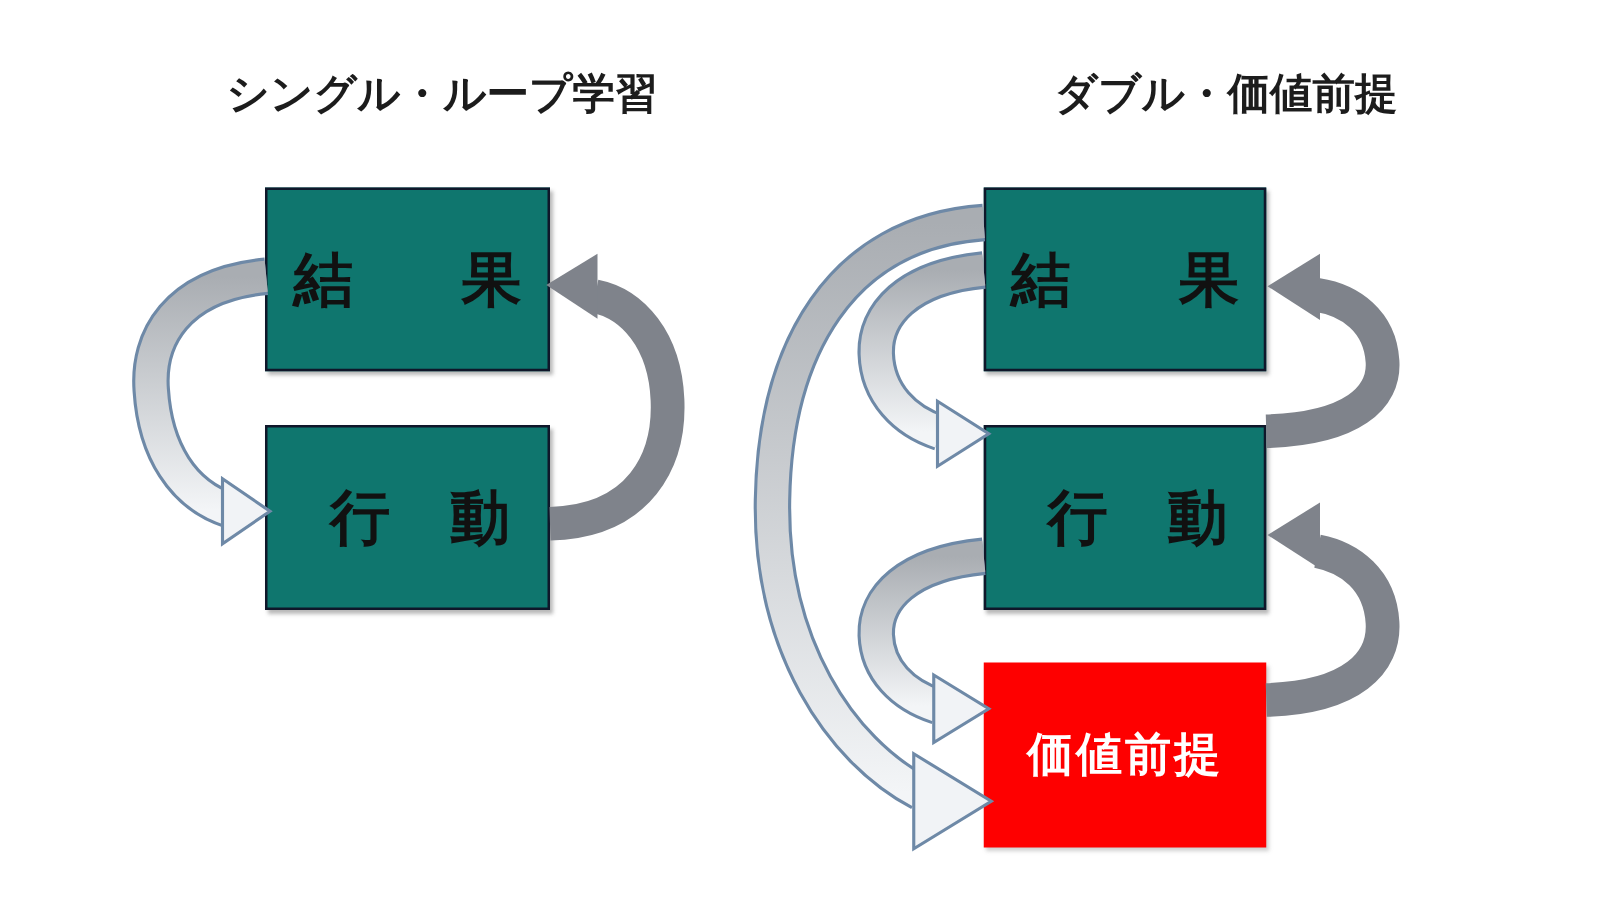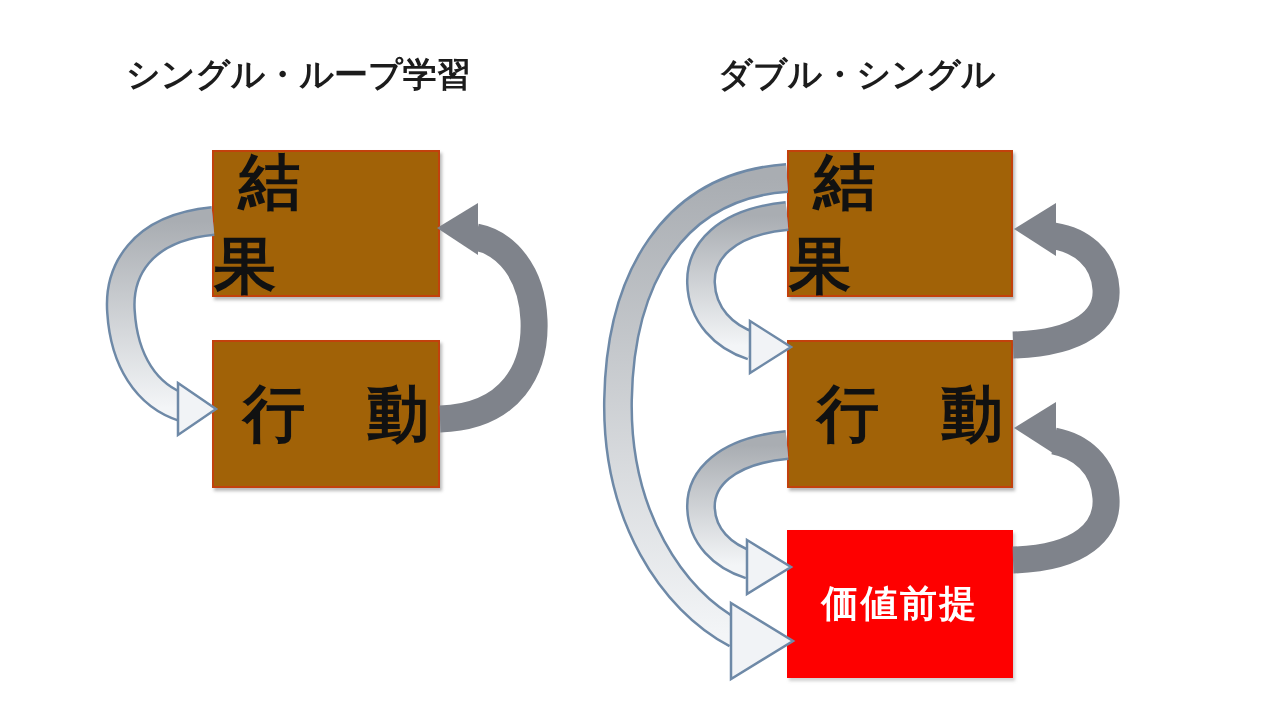--- a/index.html
+++ b/index.html
@@ -2,31 +2,31 @@
 <html><head>
 <meta charset="utf-8">
 <style>
   html,body{margin:0;padding:0;}
   body{
     width:1280px;height:720px;position:relative;overflow:hidden;
     background:#ffffff;
     font-family:"Liberation Sans","DejaVu Sans",sans-serif;
   }
   .title{
-    position:absolute;width:400px;text-align:left;
+    position:absolute;width:400px;text-align:right;
     font-size:34px;font-weight:bold;color:#1c1c1c;
     white-space:nowrap;
   }
   .title-left{left:126px;top:52px;}
   .title-right{left:718px;top:52px;}
   .box{
     position:absolute;display:flex;align-items:center;justify-content:center;
-    background:#a16207;border:2px solid #c2410c;box-sizing:border-box;
+    background:#0f766e;border:2px solid #0f172a;box-sizing:border-box;
     box-shadow:2px 3px 3px rgba(100,100,100,0.45);
-    font-weight:bold;color:#111;font-size:62px;
+    font-weight:bold;color:#111;font-size:48px;
   }
   .box.wide-gap{letter-spacing:0.4em;text-indent:0.4em;}
   .col-left{left:212px;width:228px;}
   .col-right{left:787px;width:226px;}
   .row1{top:150px;height:147px;}
   .row2{top:340px;height:148px;padding-left:20px;}
   .row3{top:530px;height:148px;}
   .box.red{
     background:#fe0000;border:none;color:#ffffff;font-size:37px;
     box-shadow:2px 3px 3px rgba(120,120,120,0.35);
@@ -37,21 +37,21 @@
   }
   .boxes-layer{position:absolute;left:0;top:0;z-index:1;width:1280px;height:720px;}
 </style>
 </head>
 <body>
 
 <div class="boxes-layer">
 
   <div class="title title-left">シングル・ループ学習</div>
 
-  <div class="title title-right">ダブル・シングル</div>
+  <div class="title title-right">ダブル・価値前提</div>
 
   <div class="box wide-gap col-left row1">結　果</div>
 
   <div class="box col-left row2">行　動</div>
 
   <div class="box wide-gap col-right row1">結　果</div>
 
   <div class="box col-right row2">行　動</div>
 
   <div class="box red col-right row3">価値前提</div>

